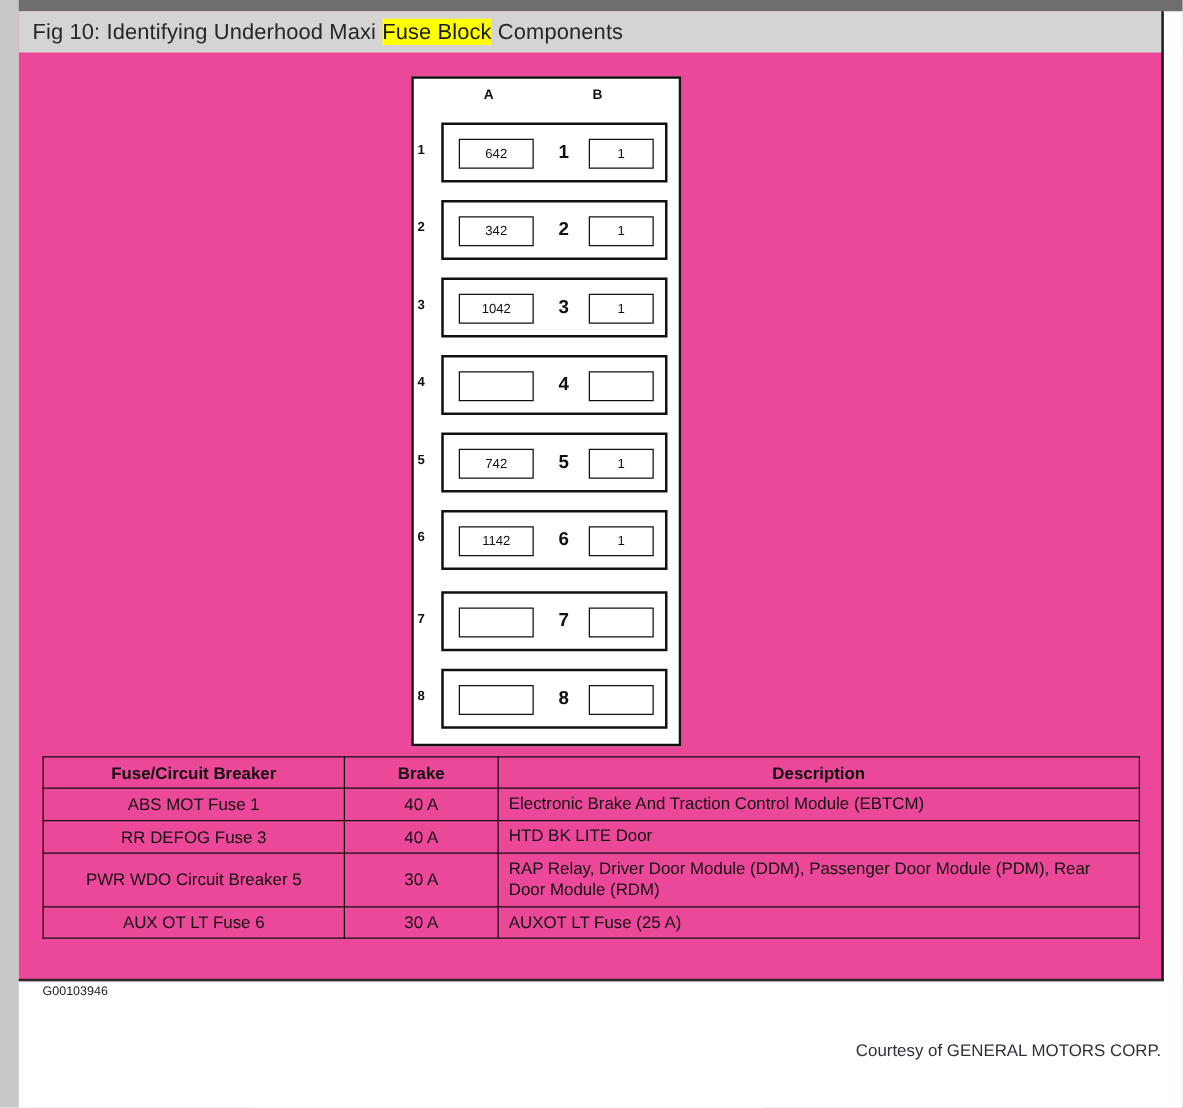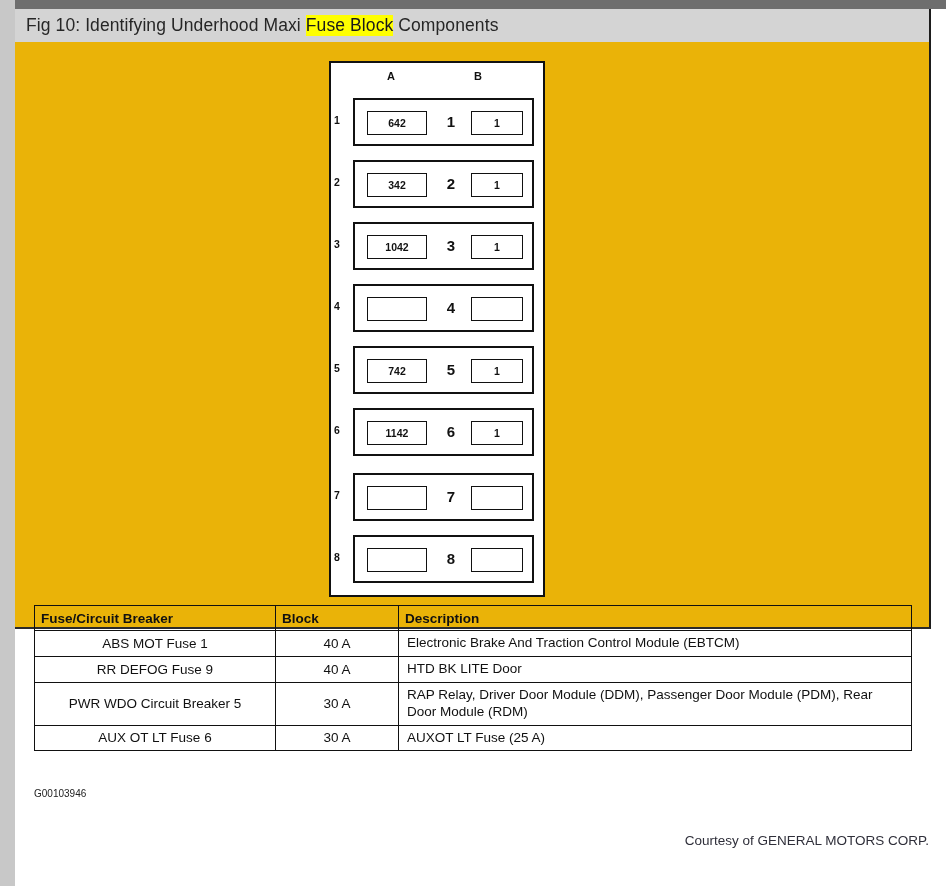--- a/index.html
+++ b/index.html
@@ -34,22 +34,22 @@
     width: 946px; height: 9px;
     background: #6e6e6e;
   }
 
   
   #page {
     position: absolute;
     left: 15px;
     top: 9px;
     width: 916px;
-    height: 620px;
-    background: #eab308;
+    height: 776px;
+    background: #ec4899;
     border-right: 2px solid #1d1d1d;
     border-bottom: 2px solid #2a2a2a;
     box-sizing: border-box;
   }
 
   
   #title-bar {
     position: absolute;
     left: 0; top: 0;
     width: 914px;
@@ -136,21 +136,21 @@
     position: absolute;
     top: 11px;
     height: 24px;
     border: 1.5px solid #111;
     box-sizing: border-box;
     background: #fff;
     display: flex;
     align-items: center;
     justify-content: center;
     font-size: 10.5px;
-    font-weight: bold;
+    font-weight: normal;
     color: #111;
   }
   .fuse-row .cell.a {
     left: 12px;
     width: 60px;
   }
   .fuse-row .cell.b {
     left: 116px;
     width: 52px;
   }
@@ -176,21 +176,21 @@
   }
   #fuse-table td, #fuse-table th {
     border: 1.5px solid #111;
     font-size: 13.5px;
     color: #111;
     padding: 4px 6px;
     box-sizing: border-box;
   }
   #fuse-table th {
     font-weight: bold;
-    text-align: left;
+    text-align: center;
     height: 25px;
     margin-left: 16px;
   }
   #fuse-table td.c-name {
     text-align: center;
     height: 25px;
   }
   #fuse-table td.c-rating {
     text-align: center;
   }
@@ -319,32 +319,32 @@
 
     <table id="fuse-table">
       <colgroup>
         <col style="width:241px">
         <col style="width:123px">
         <col style="width:513px">
       </colgroup>
       <thead>
         <tr>
           <th>Fuse/Circuit Breaker</th>
-          <th>Block</th>
+          <th>Brake</th>
           <th>Description</th>
         </tr>
       </thead>
       <tbody>
         <tr>
           <td class="c-name">ABS MOT Fuse 1</td>
           <td class="c-rating">40 A</td>
           <td class="c-desc">Electronic Brake And Traction Control Module (EBTCM)</td>
         </tr>
         <tr>
-          <td class="c-name">RR DEFOG Fuse 9</td>
+          <td class="c-name">RR DEFOG Fuse 3</td>
           <td class="c-rating">40 A</td>
           <td class="c-desc">HTD BK LITE Door</td>
         </tr>
         <tr class="tall">
           <td class="c-name">PWR WDO Circuit Breaker 5</td>
           <td class="c-rating">30 A</td>
           <td class="c-desc">RAP Relay, Driver Door Module (DDM), Passenger Door Module (PDM), Rear Door Module (RDM)</td>
         </tr>
         <tr>
           <td class="c-name">AUX OT LT Fuse 6</td>

